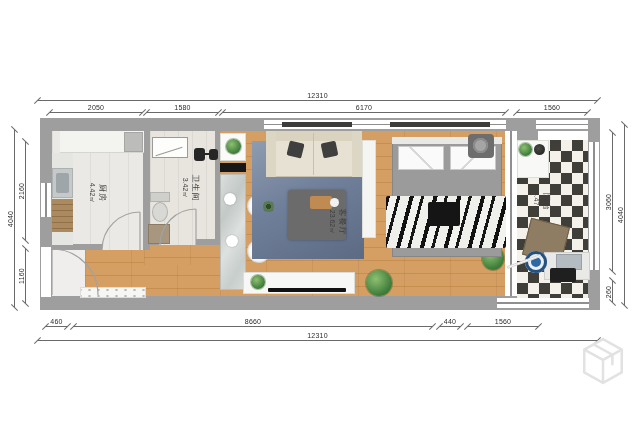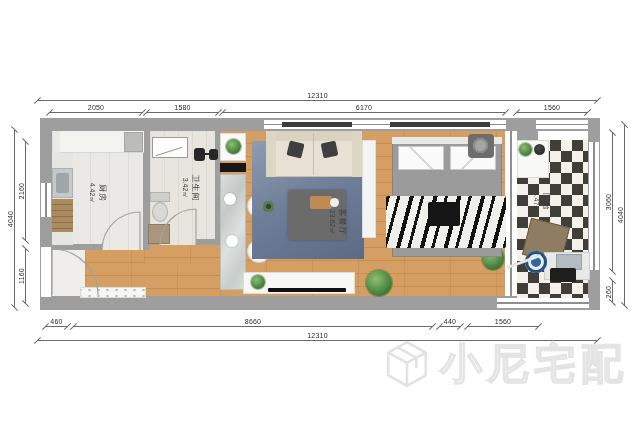--- a/index.html
+++ b/index.html
@@ -247,16 +247,15 @@
 
   <div class="watermark">
     <svg width="50" height="50" viewBox="0 0 48 48">
       <g fill="none" stroke="#e2e2e2" stroke-width="2.4" stroke-linejoin="round">
         <polygon points="24,3 42,13 42,35 24,45 6,35 6,13"></polygon>
         <polyline points="6,13 24,23 42,13"></polyline>
         <polyline points="24,23 24,45"></polyline>
         <polyline points="15,8 33,18 33,28"></polyline>
       </g>
     </svg>
-    <span class="brand">小尼宅配</span>
   </div>
 
 </div>
 
 </body></html>

